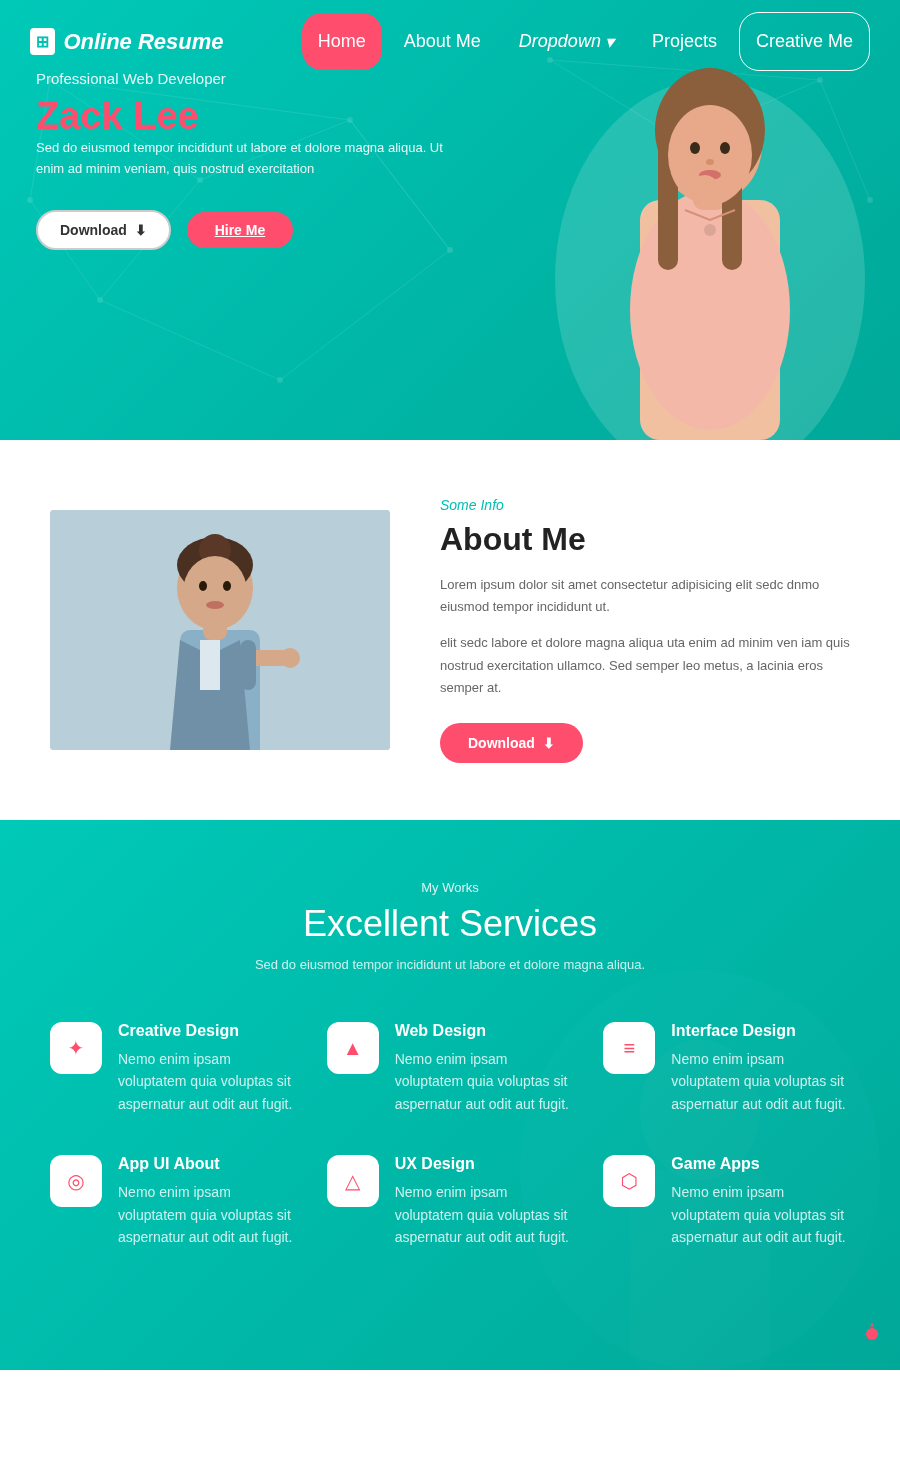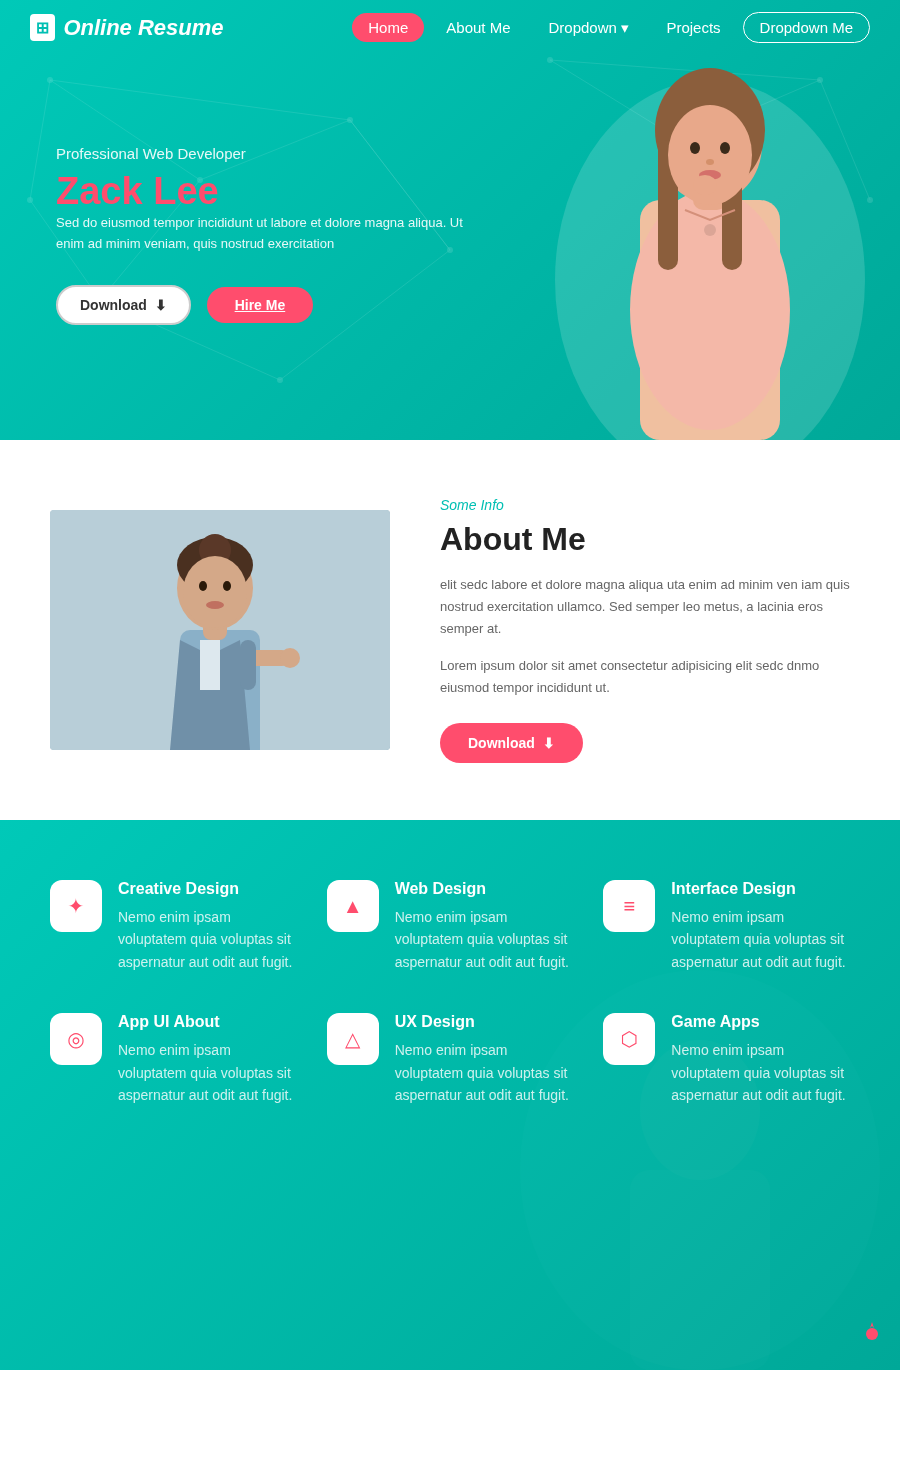--- a/index.html
+++ b/index.html
@@ -31,45 +31,44 @@
       border-radius: 4px;
       font-style: normal;
       font-size: 16px;
     }
     .navbar-nav {
       display: flex;
       gap: 6px;
       align-items: center;
     }
     .nav-item {
-      padding: 6px 16px;
+      padding: 18px 16px;
       border-radius: 20px;
-      font-size: 15px;
+      font-size: 18px;
       cursor: pointer;
       color: white;
     }
     .nav-item.active {
       background: #ff4d6d;
       color: white;
     }
     .nav-item.contact {
       border: 1px solid white;
       border-radius: 20px;
     }
-    .nav-dropdown { display: flex; align-items: center; gap: 4px; }
+    .nav-dropdown { display: flex; align-items: center; gap: 4px; font-style: italic; }
 
     
     .hero {
       background: linear-gradient(135deg, #00c9b8 0%, #00b5a5 60%, #00a898 100%);
       min-height: 440px;
       position: relative;
       overflow: hidden;
-      padding: 0 56px;
-      display: flex;
-      align-items: center;
+      padding: 0 36px;
+      display: flex;
     }
     .hero-bg-lines {
       position: absolute;
       top: 0; left: 0; right: 0; bottom: 0;
       opacity: 0.25;
       pointer-events: none;
     }
     .hero-content {
       position: relative;
       z-index: 2;
@@ -297,21 +296,21 @@
       <span>Online Resume</span>
     </div>
     <div class="navbar-nav">
       <div class="nav-item active">Home</div>
       <div class="nav-item">About Me</div>
       <div class="nav-item nav-dropdown">
         <span>Dropdown</span>
         <span>▾</span>
       </div>
       <div class="nav-item">Projects</div>
-      <div class="nav-item contact">Dropdown Me</div>
+      <div class="nav-item contact">Creative Me</div>
     </div>
   </nav>
 
   <div class="hero">
 
     <svg class="hero-bg-lines" viewBox="0 0 900 440" xmlns="http://www.w3.org/2000/svg">
       <g class="geo-lines">
         <line x1="50" y1="80" x2="200" y2="180"></line>
         <line x1="200" y1="180" x2="350" y2="120"></line>
         <line x1="350" y1="120" x2="450" y2="250"></line>
@@ -422,37 +421,42 @@
 
       <rect x="190" y="140" width="50" height="16" rx="8" fill="#d4a888"></rect>
       <circle cx="240" cy="148" r="10" fill="#d4a888"></circle>
 
       <rect x="190" y="130" width="16" height="50" rx="8" fill="#7090a8"></rect>
     </svg>
   </div>
   <div class="about-content">
     <p class="about-label">Some Info</p>
     <h2 class="about-heading">About Me</h2>
+    <p class="about-para">Lorem ipsum dolor sit amet consectetur adipisicing elit sedc dnmo eiusmod tempor incididunt ut.</p>
     <p class="about-para">elit sedc labore et dolore magna aliqua uta enim ad minim ven iam quis nostrud exercitation ullamco. Sed semper leo metus, a lacinia eros semper at.</p>
-    <p class="about-para">Lorem ipsum dolor sit amet consectetur adipisicing elit sedc dnmo eiusmod tempor incididunt ut.</p>
     <button class="btn-download-red">
       <span>Download</span>
       <span>⬇</span>
     </button>
   </div>
 </section>
 
 <section class="services-section">
 
   <svg class="services-bg" viewBox="0 0 400 400" xmlns="http://www.w3.org/2000/svg">
     <ellipse cx="200" cy="200" rx="180" ry="200" fill="rgba(255,255,255,0.1)"></ellipse>
     <ellipse cx="200" cy="140" rx="60" ry="70" fill="rgba(255,255,255,0.15)"></ellipse>
     <rect x="130" y="200" width="140" height="200" rx="20" fill="rgba(255,255,255,0.1)"></rect>
   </svg>
 
+  <div class="services-header">
+    <p class="services-label">My Works</p>
+    <h2 class="services-title">Excellent Services</h2>
+    <p class="services-desc">Sed do eiusmod tempor incididunt ut labore et dolore magna aliqua.</p>
+  </div>
 
   <div class="services-grid">
 
     <div class="service-item">
       <div class="service-icon">
         <span class="service-icon-inner" style="font-size:20px;">✦</span>
       </div>
       <div class="service-info">
         <div class="service-name">Creative Design</div>
         <div class="service-desc">Nemo enim ipsam voluptatem quia voluptas sit aspernatur aut odit aut fugit.</div>

